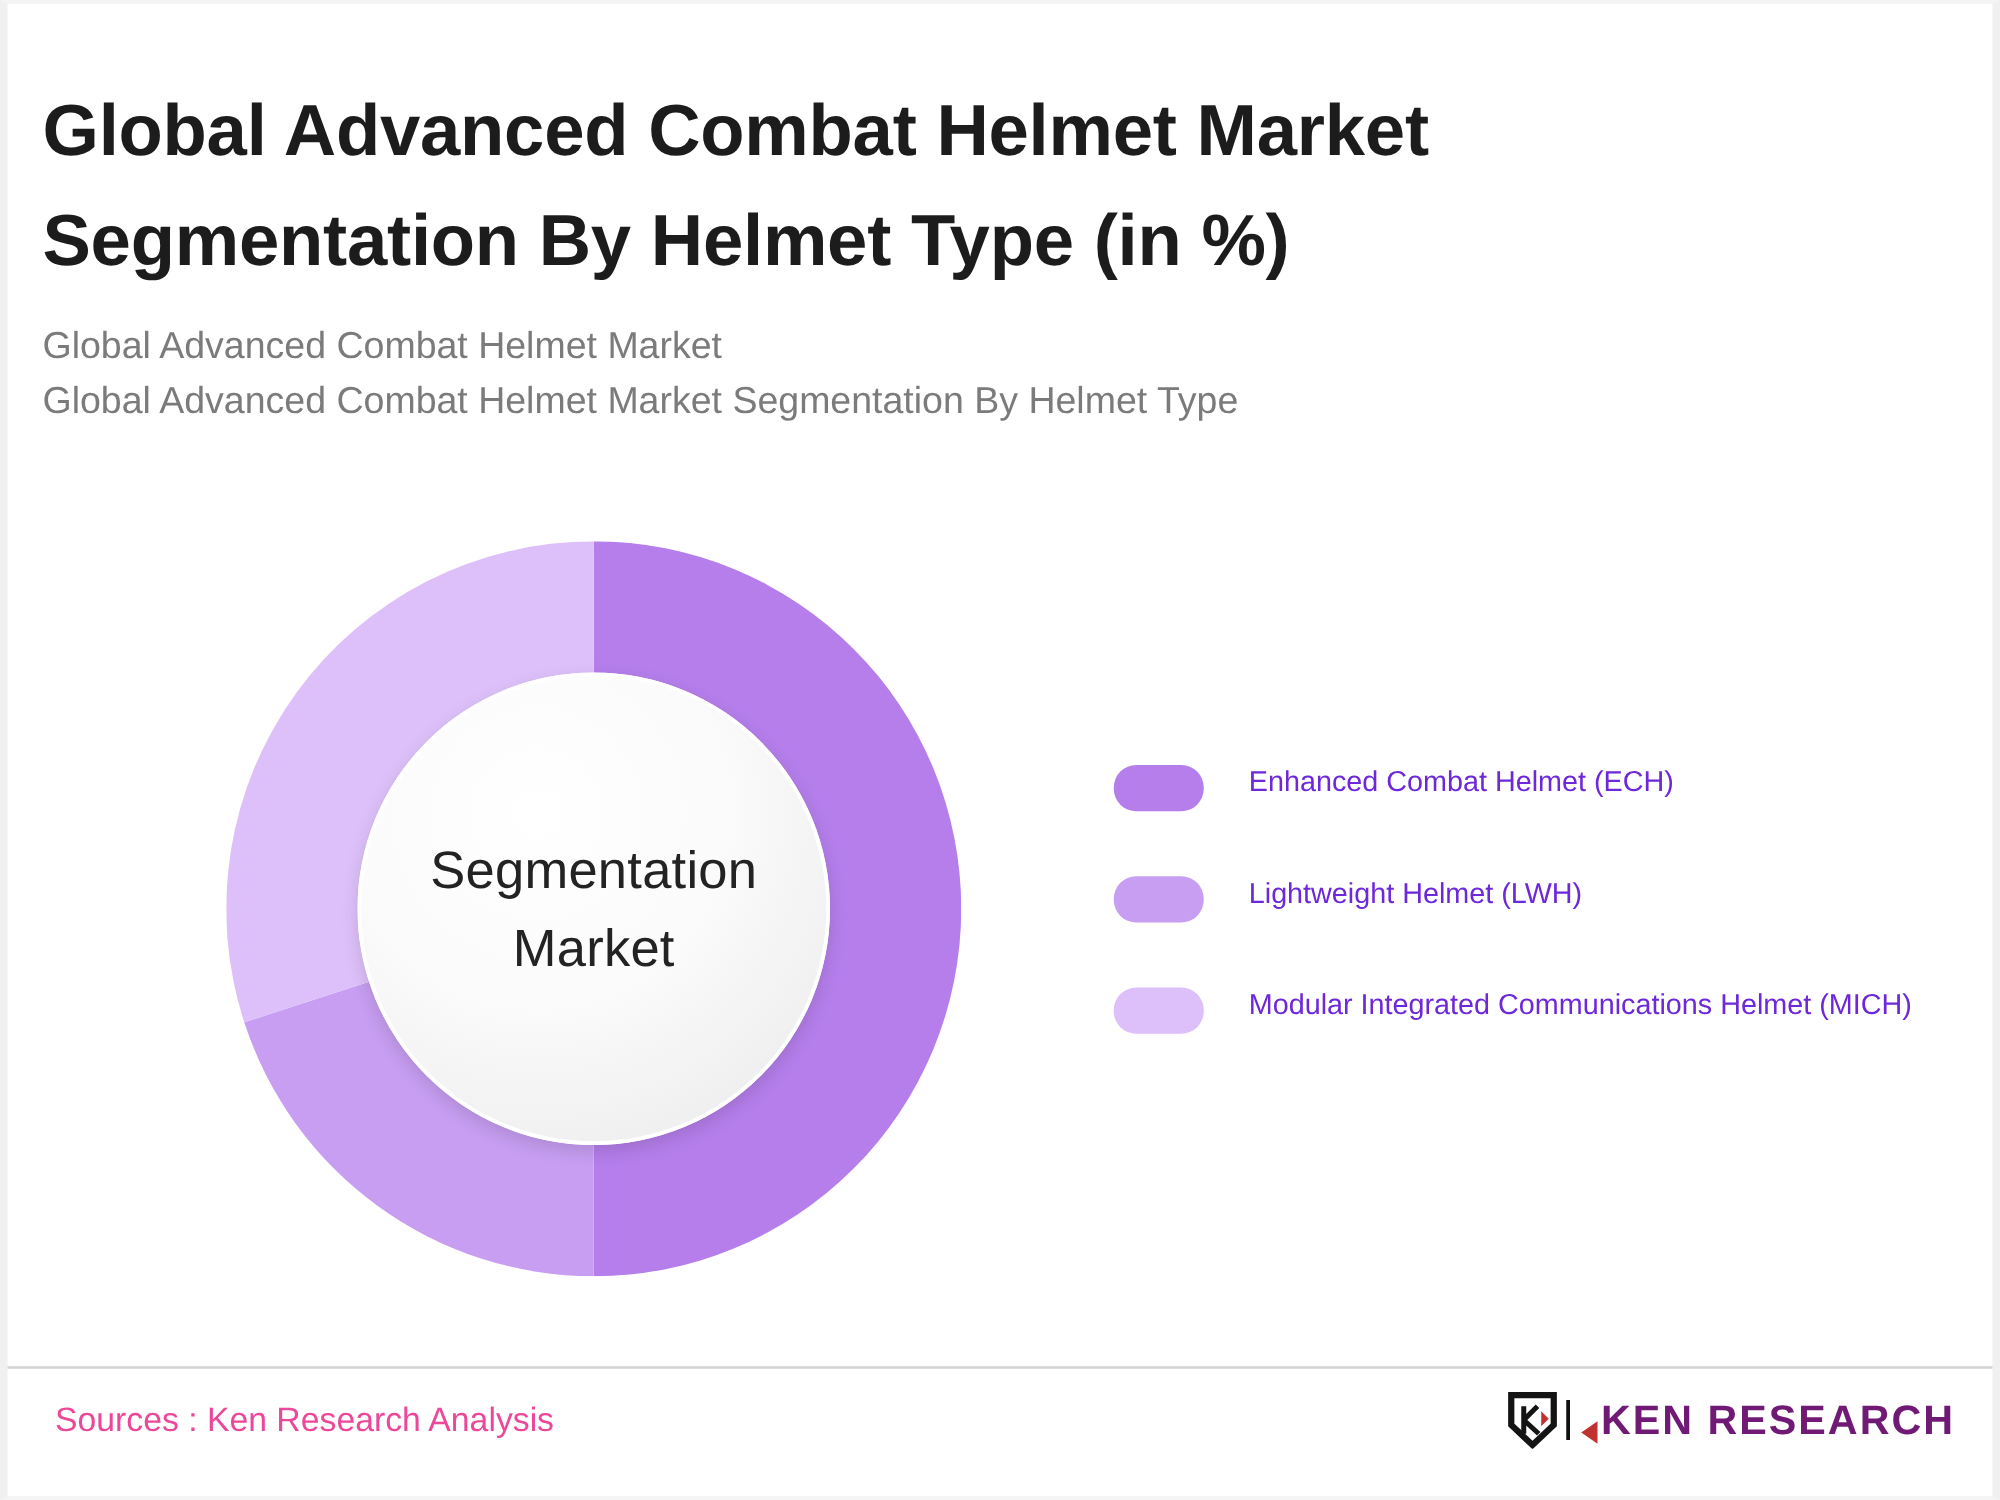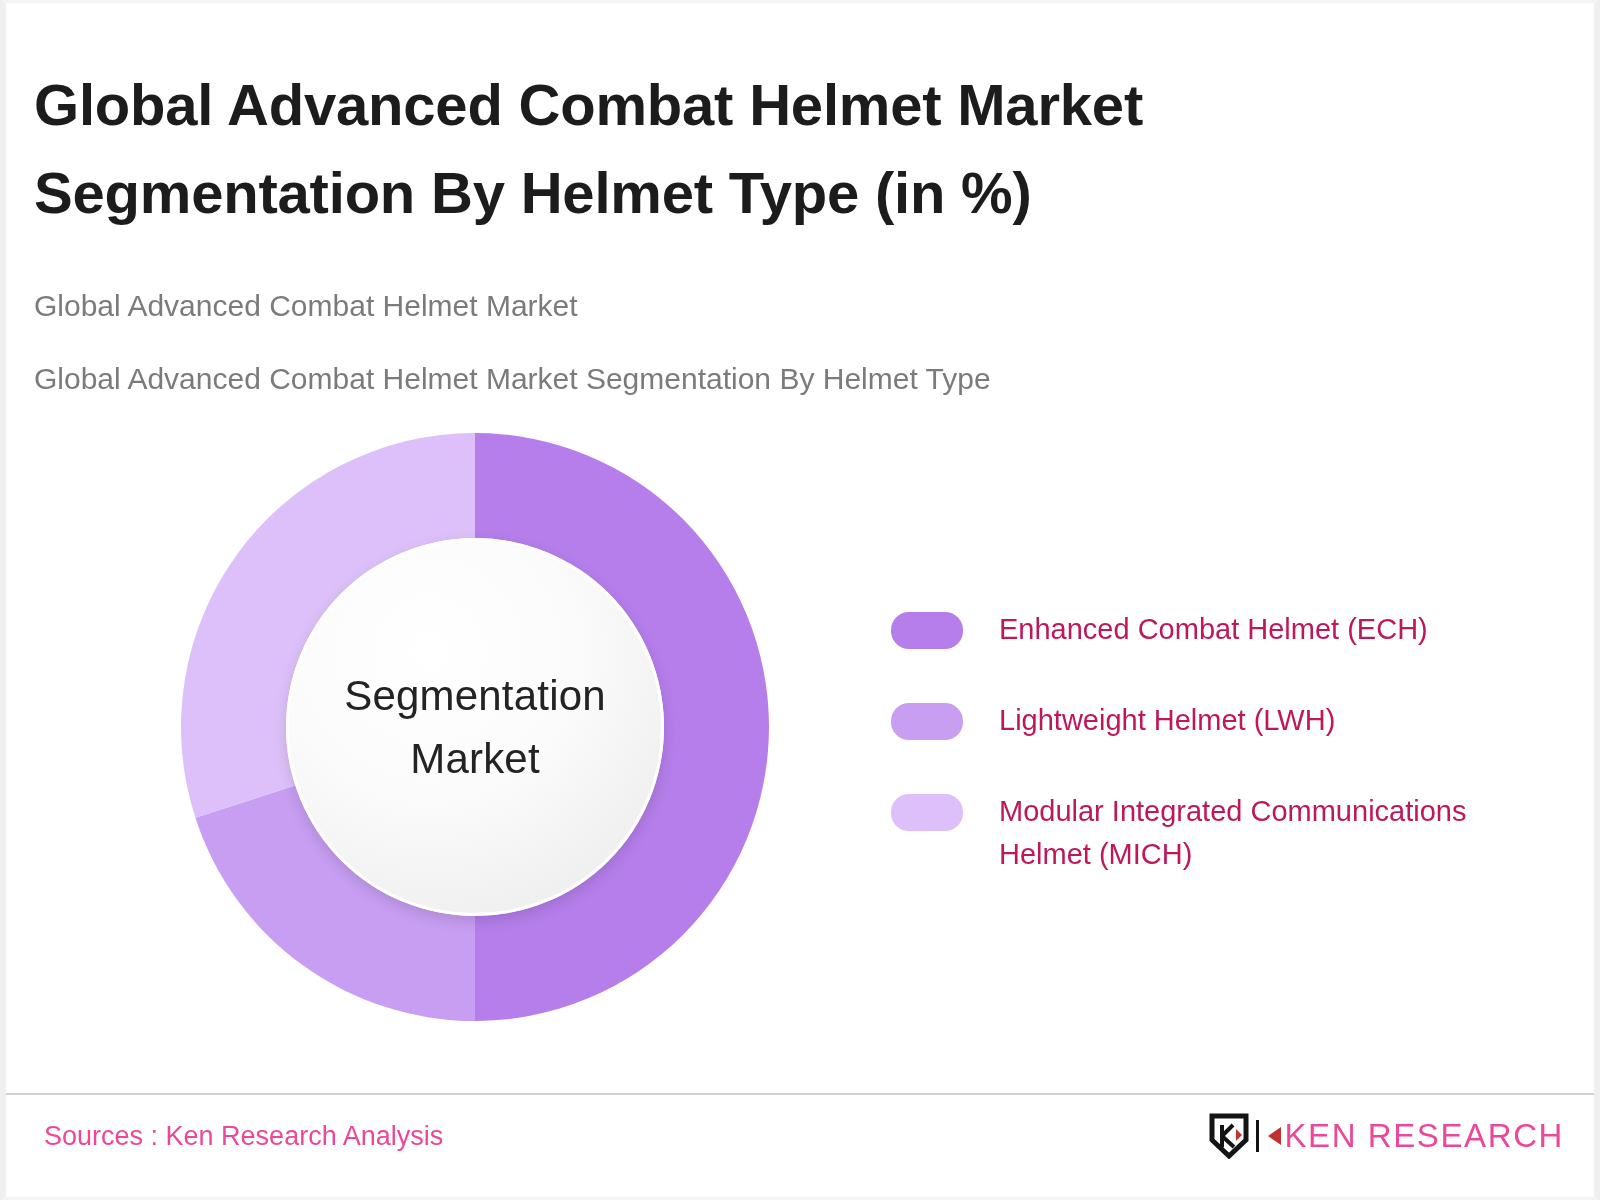--- a/index.html
+++ b/index.html
@@ -40,21 +40,21 @@
   .subtitle {
     position: absolute;
     left: 28px;
     top: 252px;
     width: 1400px;
     font-size: 30px;
     line-height: 1.46;
     color: #7b7b7b;
     font-weight: normal;
   }
-  .subtitle div { white-space: nowrap; margin-top: 29px; }
+  .subtitle div { white-space: nowrap; }
 
   
   .chart-area {
     position: absolute;
     left: 0;
     top: 400px;
     width: 1600px;
     height: 660px;
   }
   .donut-wrap {
@@ -102,23 +102,23 @@
   }
   .legend-swatch {
     flex: 0 0 auto;
     width: 72px;
     height: 37px;
     border-radius: 18px;
     margin-top: 4px;
   }
   .legend-label {
     margin-left: 36px;
-    font-size: 29px;
+    font-size: 23px;
     line-height: 1.48;
-    color: #be185d;
+    color: #6d28d9;
     max-width: 540px;
   }
 
   
   .footer-rule {
     position: absolute;
     left: 0;
     right: 0;
     top: 1090px;
     height: 2px;
@@ -141,24 +141,24 @@
   }
   .logo-mark { flex: 0 0 auto; }
   .logo-divider {
     width: 3px;
     height: 32px;
     background: #111111;
     margin: 0 9px 0 7px;
   }
   .logo-word {
     display: flex;
-    align-items: center;
+    align-items: flex-end;
     font-size: 33px;
-    font-weight: normal;
-    color: #ec4899;
+    font-weight: bold;
+    color: #701a75;
     letter-spacing: 1.6px;
   }
   .logo-tri {
     width: 0; height: 0;
     border-top: 9px solid transparent;
     border-bottom: 9px solid transparent;
     border-right: 13px solid #c0322f;
     margin-right: 3px;
   }
 </style>

